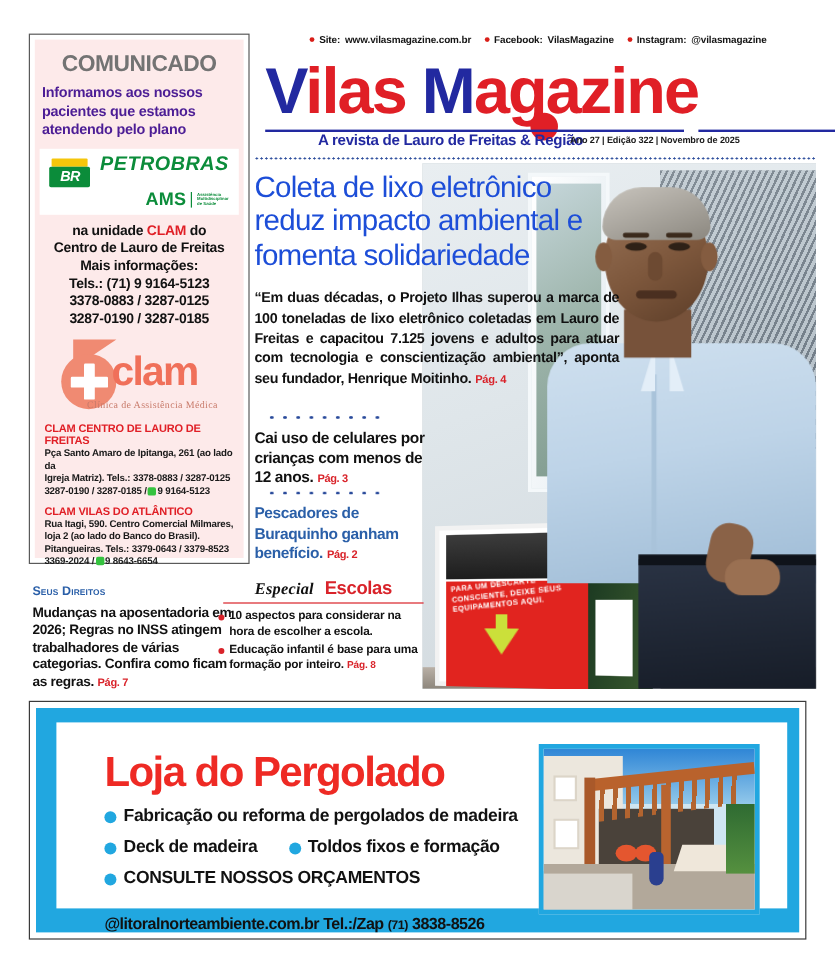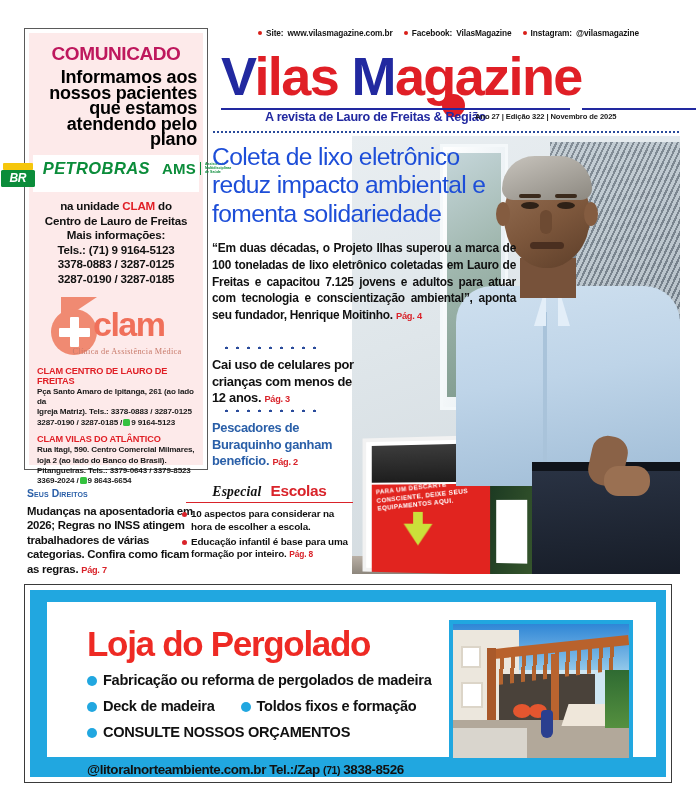--- a/index.html
+++ b/index.html
@@ -64,40 +64,40 @@
   .leftad{
     position:absolute;left:24px;top:28px;width:184px;height:442px;
     border:1.2px solid #5a5a5a;background:#ffffff;box-sizing:border-box;
   }
   .leftad-inner{
     position:absolute;left:4px;top:4px;right:4px;bottom:4px;
     background:#fdeaea;box-sizing:border-box;
     padding:6px 6px 0 6px;
   }
   .comunicado{
-    text-align:center;font-size:19px;font-weight:bold;color:#be185d;
+    text-align:center;font-size:19px;font-weight:bold;color:#737373;
     letter-spacing:-0.4px;margin-top:4px;
   }
   .comu-body{
-    text-align:right;font-size:18px;font-weight:bold;color:#000000;
+    text-align:left;font-size:12px;font-weight:bold;color:#4c1d95;
     line-height:15.6px;margin-top:5px;letter-spacing:-0.2px;
   }
   
   .petro-wrap{
     background:#ffffff;margin:7px -2px 0 -2px;padding:5px 6px 5px 6px;
     display:flex;align-items:flex-start;gap:6px;justify-content:center;
   }
   .br-logo{position:relative;width:36px;flex:none;margin-top:3px;}
   .br-yellow{width:30px;height:7px;background:#f5c60b;margin-left:2px;border-radius:1px;}
   .br-green{
     width:34px;height:17px;background:#0b8c3a;color:#fff;font-size:12px;
     font-weight:bold;font-style:italic;display:flex;align-items:center;
     justify-content:center;letter-spacing:-0.5px;border-radius:1.5px;
   }
-  .petro-txt{display:flex;flex-direction:row;gap:12px;}
+  .petro-txt{display:flex;flex-direction:column;gap:12px;}
   .petro-name{
     font-size:16.5px;font-weight:bold;font-style:italic;color:#0b8c3a;
     letter-spacing:0.4px;line-height:17px;
   }
   .ams-row{display:flex;align-items:flex-start;gap:3px;justify-content:flex-end;margin-top:1px;}
   .ams-name{
     font-size:15px;font-weight:bold;color:#0b8c3a;letter-spacing:0.2px;line-height:15px;
   }
   .ams-bar{width:1px;height:13px;background:#0b8c3a;margin:1px 1px 0 1px;}
   .ams-sub{

